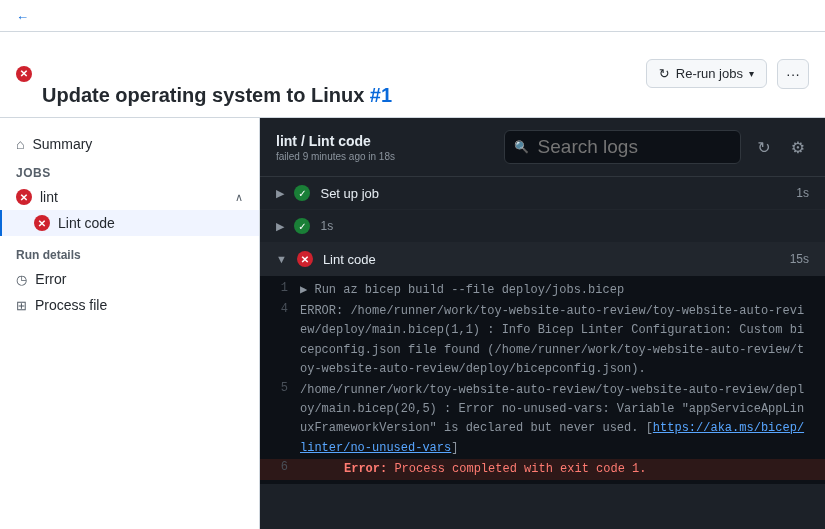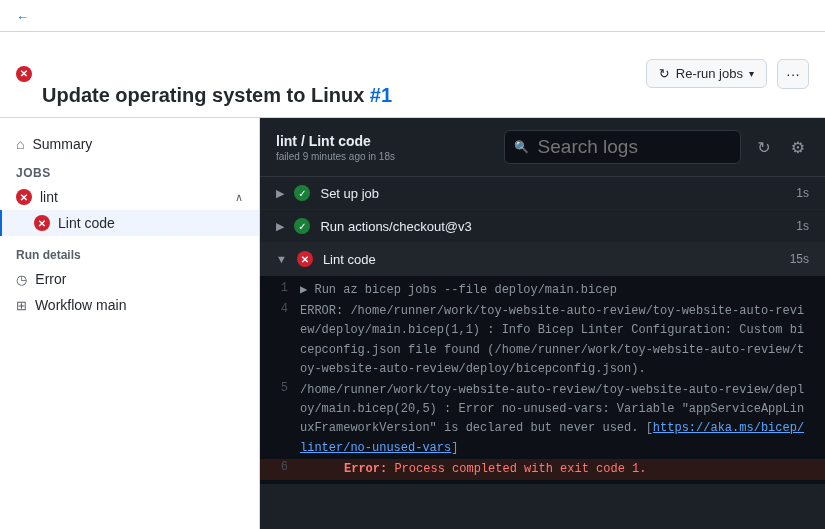--- a/index.html
+++ b/index.html
@@ -118,21 +118,21 @@
         <span>Run details</span>
       </div>
 
       <div class="run-detail-item">
         <span class="icon-clock">◷</span>
         <span>Error</span>
       </div>
 
       <div class="run-detail-item">
         <span class="icon-workflow">⊞</span>
-        <span>Workflow main</span>
+        <span>Process file</span>
       </div>
 
     </div>
 
     <div class="main-content">
 
       <div class="log-header">
         <div class="log-title-area">
           <div class="log-title">lint / Lint code</div>
           <div class="log-subtitle">failed 9 minutes ago in 18s</div>
@@ -150,36 +150,35 @@
         <div class="step-row">
           <span class="step-chevron">▶</span>
           <span class="icon-success">✓</span>
           <span class="step-name">Set up job</span>
           <span class="step-time">1s</span>
         </div>
 
         <div class="step-row">
           <span class="step-chevron">▶</span>
           <span class="icon-success">✓</span>
-          <span class="step-name">Run actions/checkout@v3</span>
           <span class="step-time">1s</span>
         </div>
 
         <div class="step-row expanded">
           <span class="step-chevron">▼</span>
           <span class="icon-error">✕</span>
           <span class="step-name">Lint code</span>
           <span class="step-time">15s</span>
         </div>
 
         <div class="expanded-log log-lines">
 
           <div class="log-line">
             <span class="line-num">1</span>
-            <span class="line-content">▶ Run az bicep jobs --file deploy/main.bicep</span>
+            <span class="line-content">▶ Run az bicep build --file deploy/jobs.bicep</span>
           </div>
 
           <div class="log-line">
             <span class="line-num">4</span>
             <span class="line-content">ERROR: /home/runner/work/toy-website-auto-review/toy-website-auto-review/deploy/main.bicep(1,1) : Info Bicep Linter Configuration: Custom bicepconfig.json file found (/home/runner/work/toy-website-auto-review/toy-website-auto-review/deploy/bicepconfig.json).</span>
           </div>
 
           <div class="log-line">
             <span class="line-num">5</span>
             <span class="line-content">/home/runner/work/toy-website-auto-review/toy-website-auto-review/deploy/main.bicep(20,5) : Error no-unused-vars: Variable "appServiceAppLinuxFrameworkVersion" is declared but never used. [<span class="link">https://aka.ms/bicep/linter/no-unused-vars</span>]</span>

